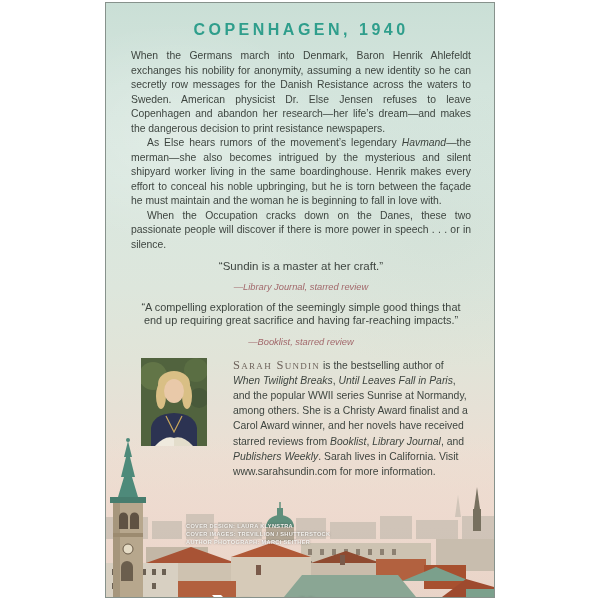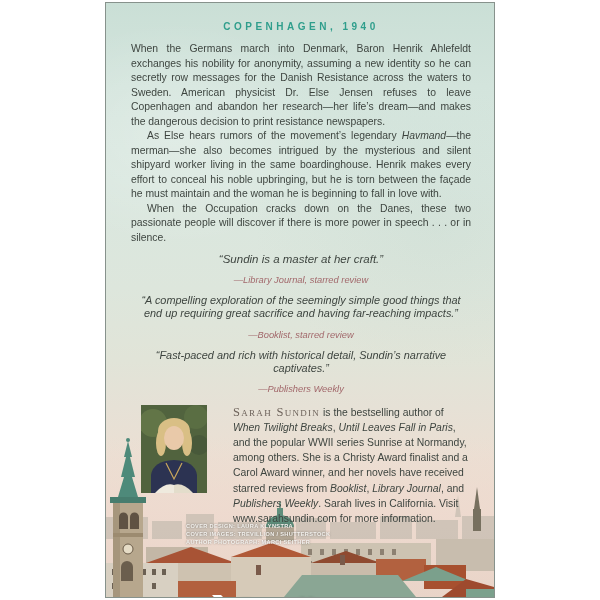--- a/index.html
+++ b/index.html
@@ -10,33 +10,33 @@
     border:1px solid #87928c;overflow:hidden;
     background:linear-gradient(180deg,#cadfd6 0%,#d3e4dc 14%,#d9e7df 30%,#dde6dc 48%,
       #e1e4d8 60%,#e6e1d6 68%,#ebdfd3 76%,#eddbce 88%,#ecd9cc 100%);}
   .cover::before{content:"";position:absolute;inset:0;z-index:0;pointer-events:none;
     background:radial-gradient(220px 160px at 18% 22%,rgba(255,255,255,.25),rgba(255,255,255,0) 70%),
                radial-gradient(260px 200px at 85% 38%,rgba(180,205,195,.18),rgba(255,255,255,0) 70%);}
 
   .content{position:absolute;inset:0;z-index:2;padding:18px 23px 0 25px;box-sizing:border-box;
     color:var(--body-text,#3d443f);}
 
-  .title{margin:0;text-align:center;font-size:10px;font-weight:bold;letter-spacing:3.5px;
+  .title{margin:0;text-align:center;font-size:16px;font-weight:bold;letter-spacing:3.5px;
     color:var(--accent-teal,#2f9e8c);}
 
   .synopsis{margin-top:10px;font-size:10.4px;line-height:14.5px;}
   .synopsis p{margin:0;text-align:justify;}
   .synopsis p.indent{text-indent:16px;}
 
   .praise-heading{margin:8px auto 0;text-align:center;font-size:11.3px;font-weight:bold;
     color:var(--accent-teal,#2f9e8c);}
   .praise-heading .it{font-style:italic;}
 
   .quote{margin:8px auto 0;text-align:center;}
-  .quote .qtext{font-size:10.9px;line-height:13.5px;color:#3d443f;font-style:italic;}
+  .quote .qtext{font-size:10.9px;line-height:13.5px;color:#3d443f;}
   .quote.lead .qtext{font-size:11.5px;}
   .quote .attr{margin-top:7px;font-size:9.3px;line-height:12px;font-style:italic;
     color:var(--attribution,#a2686b);}
   .quote.narrow .qtext{max-width:330px;margin:8px auto;}
 
   .author{margin:10px 0 0 10px;display:flex;gap:26px;align-items:flex-start;}
   .author-photo{flex:0 0 66px;width:66px;height:88px;display:block;}
   .bio{flex:1;font-size:10.4px;line-height:15.2px;text-align:left;}
   .it{font-style:italic;}
   .sc{font-family:"Liberation Serif",serif;font-variant:small-caps;letter-spacing:1.3px;
@@ -173,24 +173,20 @@
       <div class="quote lead">
         <div class="qtext">“Sundin is a master at her craft.”</div>
         <div class="attr"><span>—</span><span class="it">Library Journal</span><span>, starred review</span></div>
       </div>
 
       <div class="quote narrow">
         <div class="qtext">“A compelling exploration of the seemingly simple good things that end up requiring great sacrifice and having far-reaching impacts.”</div>
         <div class="attr"><span>—</span><span class="it">Booklist</span><span>, starred review</span></div>
       </div>
 
-      <div class="quote">
-        <div class="qtext">“Fast-paced and rich with historical detail, Sundin’s narrative captivates.”</div>
-        <div class="attr"><span>—</span><span class="it">Publishers Weekly</span></div>
-      </div>
 
       <div class="author">
         <svg class="author-photo" viewBox="0 0 66 88">
           <rect width="66" height="88" fill="#51633e"></rect>
           <circle cx="12" cy="18" r="14" fill="#66794a" opacity="0.8"></circle>
           <circle cx="55" cy="12" r="12" fill="#5d7045" opacity="0.8"></circle>
           <circle cx="58" cy="40" r="10" fill="#47583a" opacity="0.9"></circle>
           <ellipse cx="33" cy="26" rx="16" ry="13" fill="#d9bf85"></ellipse>
           <ellipse cx="20" cy="38" rx="5" ry="13" fill="#d9bf85"></ellipse>
           <ellipse cx="46" cy="38" rx="5" ry="13" fill="#d9bf85"></ellipse>

